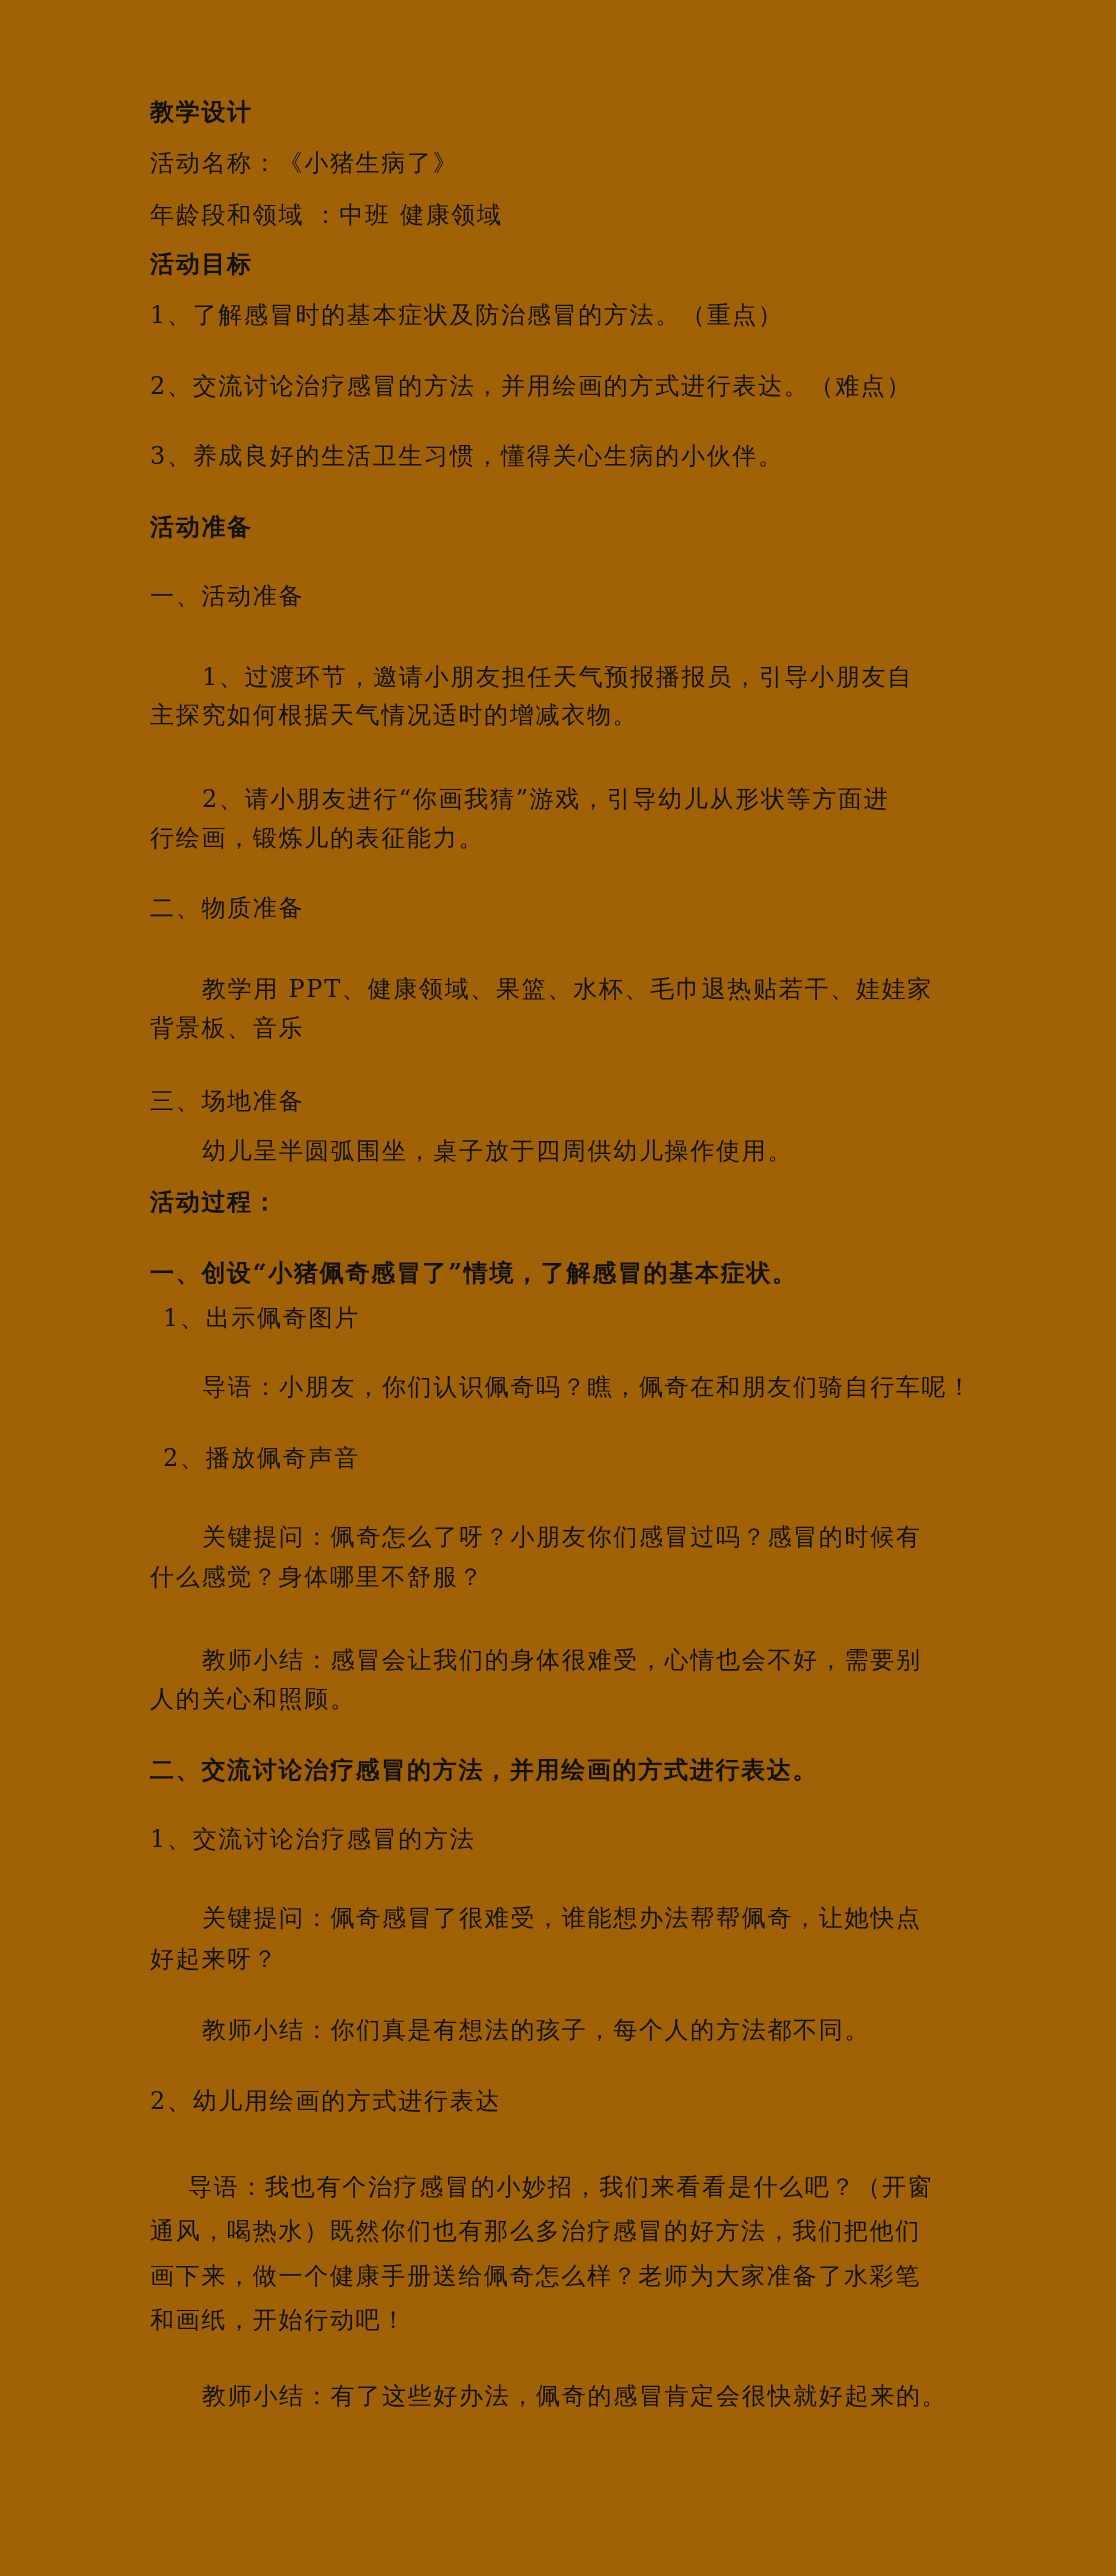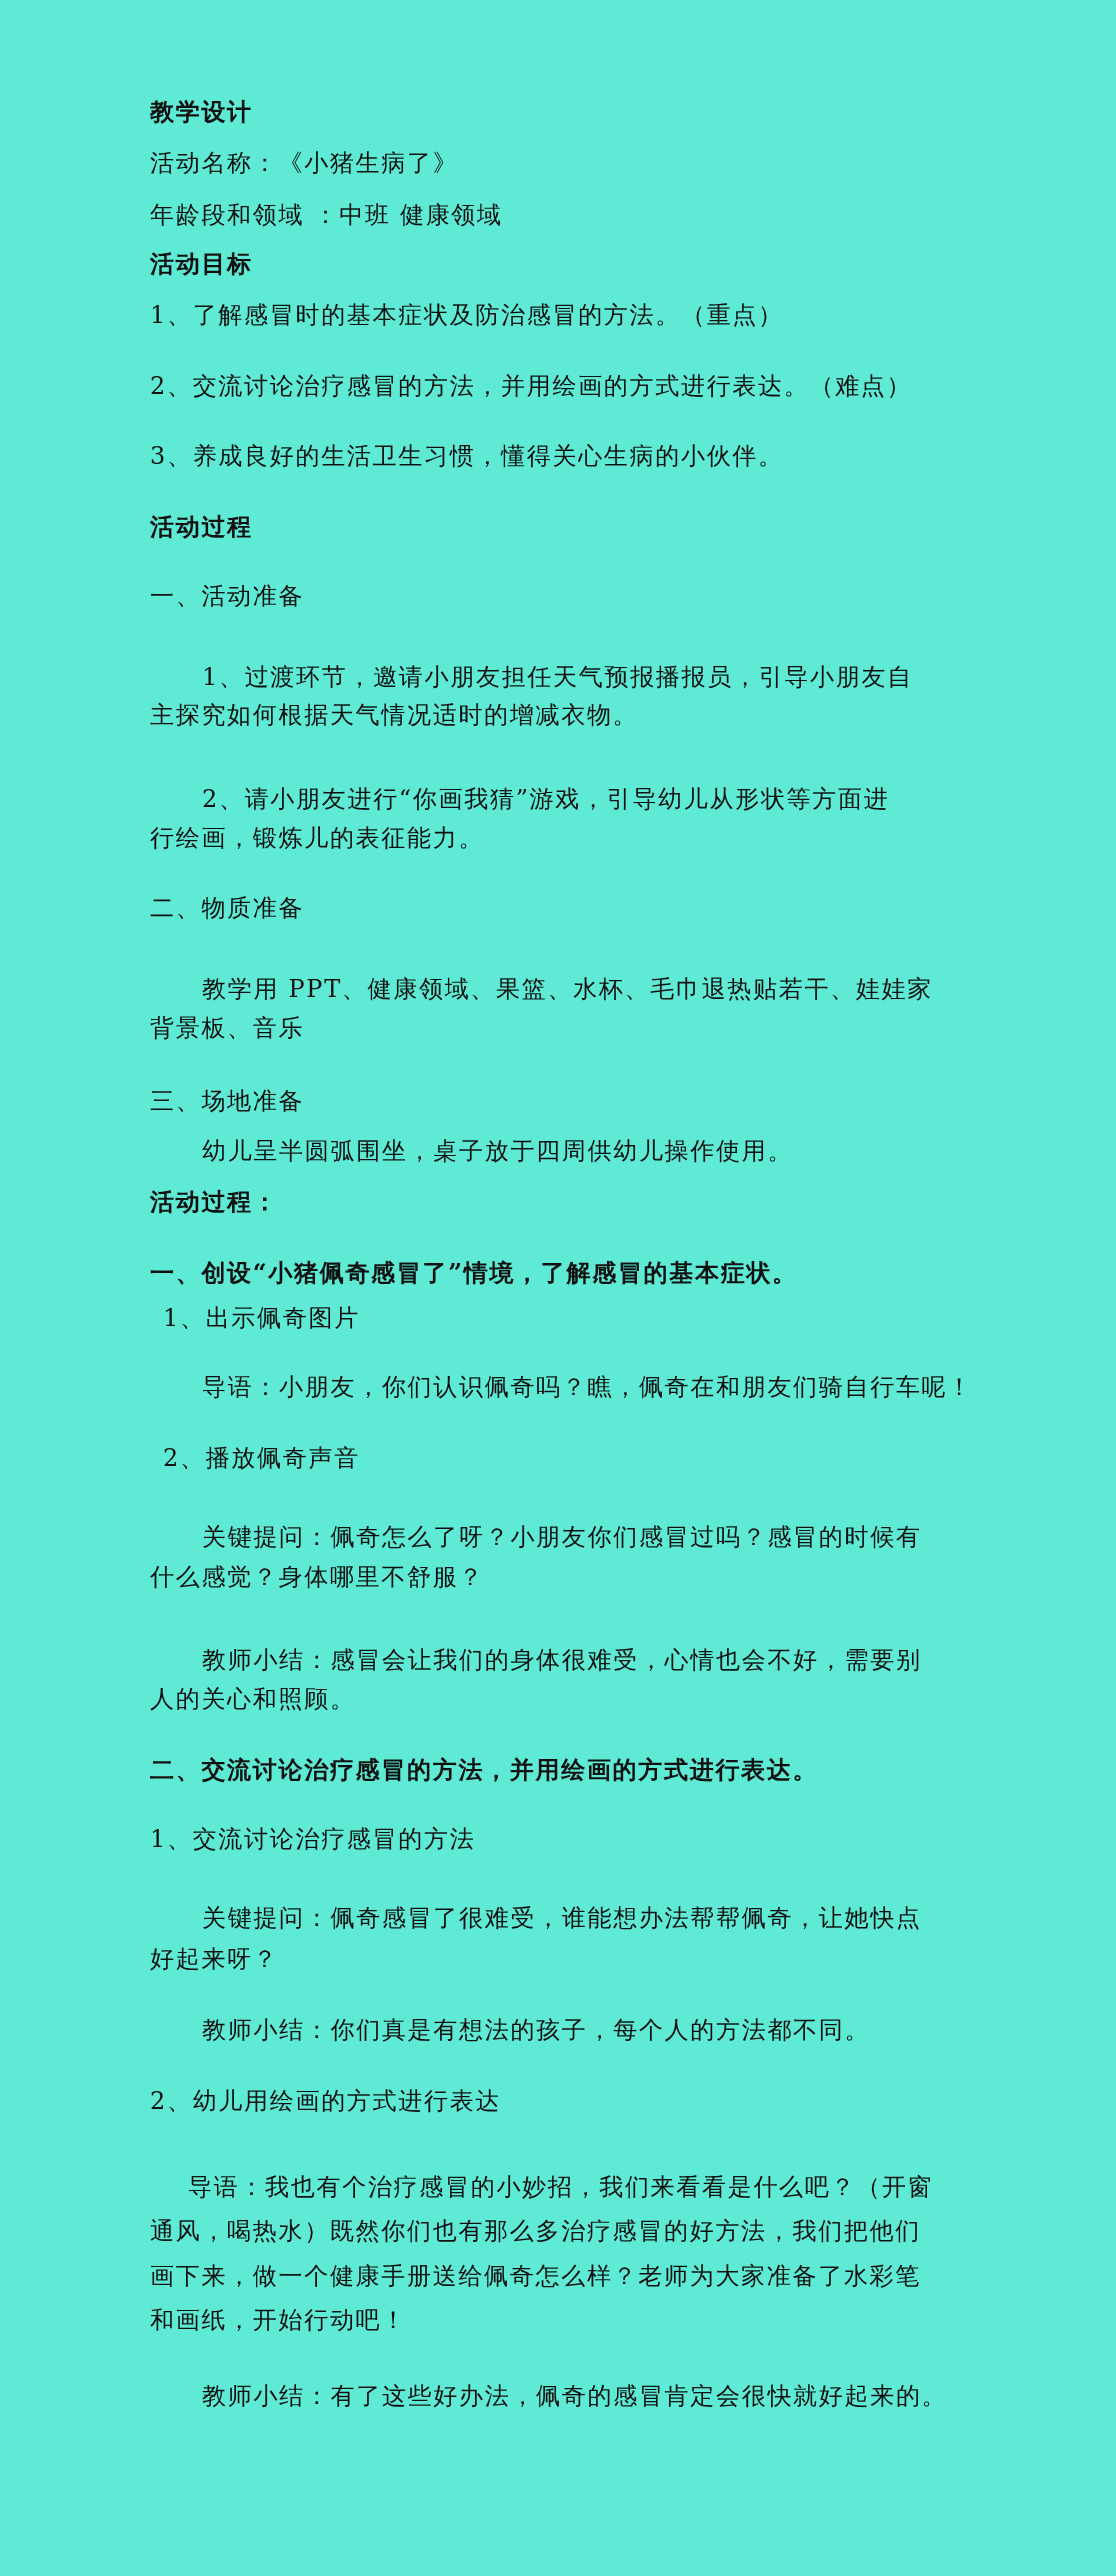--- a/index.html
+++ b/index.html
@@ -13,21 +13,21 @@
     position: relative;
     overflow: hidden;
     font-family: "DejaVu Serif", "Liberation Serif", serif;
     color: #111111;
   }
   .page {
     position: absolute;
     left: 0; top: 0;
     width: 1117px;
     height: 2576px;
-    background: #5eead4;
+    background: #a16207;
   }
   .line {
     position: absolute;
     left: 150px;
     height: 34px;
     line-height: 34px;
     font-size: 24px;
     letter-spacing: 1.7px;
     white-space: nowrap;
     transform: translateY(-17px);
@@ -44,21 +44,21 @@
 
   <div class="line bold" style="top:112px">教学设计</div>
   <div class="line" style="top:163px">活动名称：《小猪生病了》</div>
   <div class="line" style="top:215px">年龄段和领域 ：中班  健康领域</div>
 
   <div class="line bold" style="top:264px">活动目标</div>
   <div class="line" style="top:315px">1、了解感冒时的基本症状及防治感冒的方法。（重点）</div>
   <div class="line" style="top:386px">2、交流讨论治疗感冒的方法，并用绘画的方式进行表达。（难点）</div>
   <div class="line" style="top:456px">3、养成良好的生活卫生习惯，懂得关心生病的小伙伴。</div>
 
-  <div class="line bold" style="top:527px">活动过程</div>
+  <div class="line bold" style="top:527px">活动准备</div>
   <div class="line" style="top:596px">一、活动准备</div>
   <div class="line ind2" style="top:677px">1、过渡环节，邀请小朋友担任天气预报播报员，引导小朋友自</div>
   <div class="line" style="top:715px">主探究如何根据天气情况适时的增减衣物。</div>
   <div class="line ind2" style="top:799px">2、请小朋友进行“你画我猜”游戏，引导幼儿从形状等方面进</div>
   <div class="line" style="top:838px">行绘画，锻炼儿的表征能力。</div>
 
   <div class="line" style="top:908px">二、物质准备</div>
   <div class="line ind2" style="top:989px">教学用 PPT、健康领域、果篮、水杯、毛巾退热贴若干、娃娃家</div>
   <div class="line" style="top:1028px">背景板、音乐</div>
 

